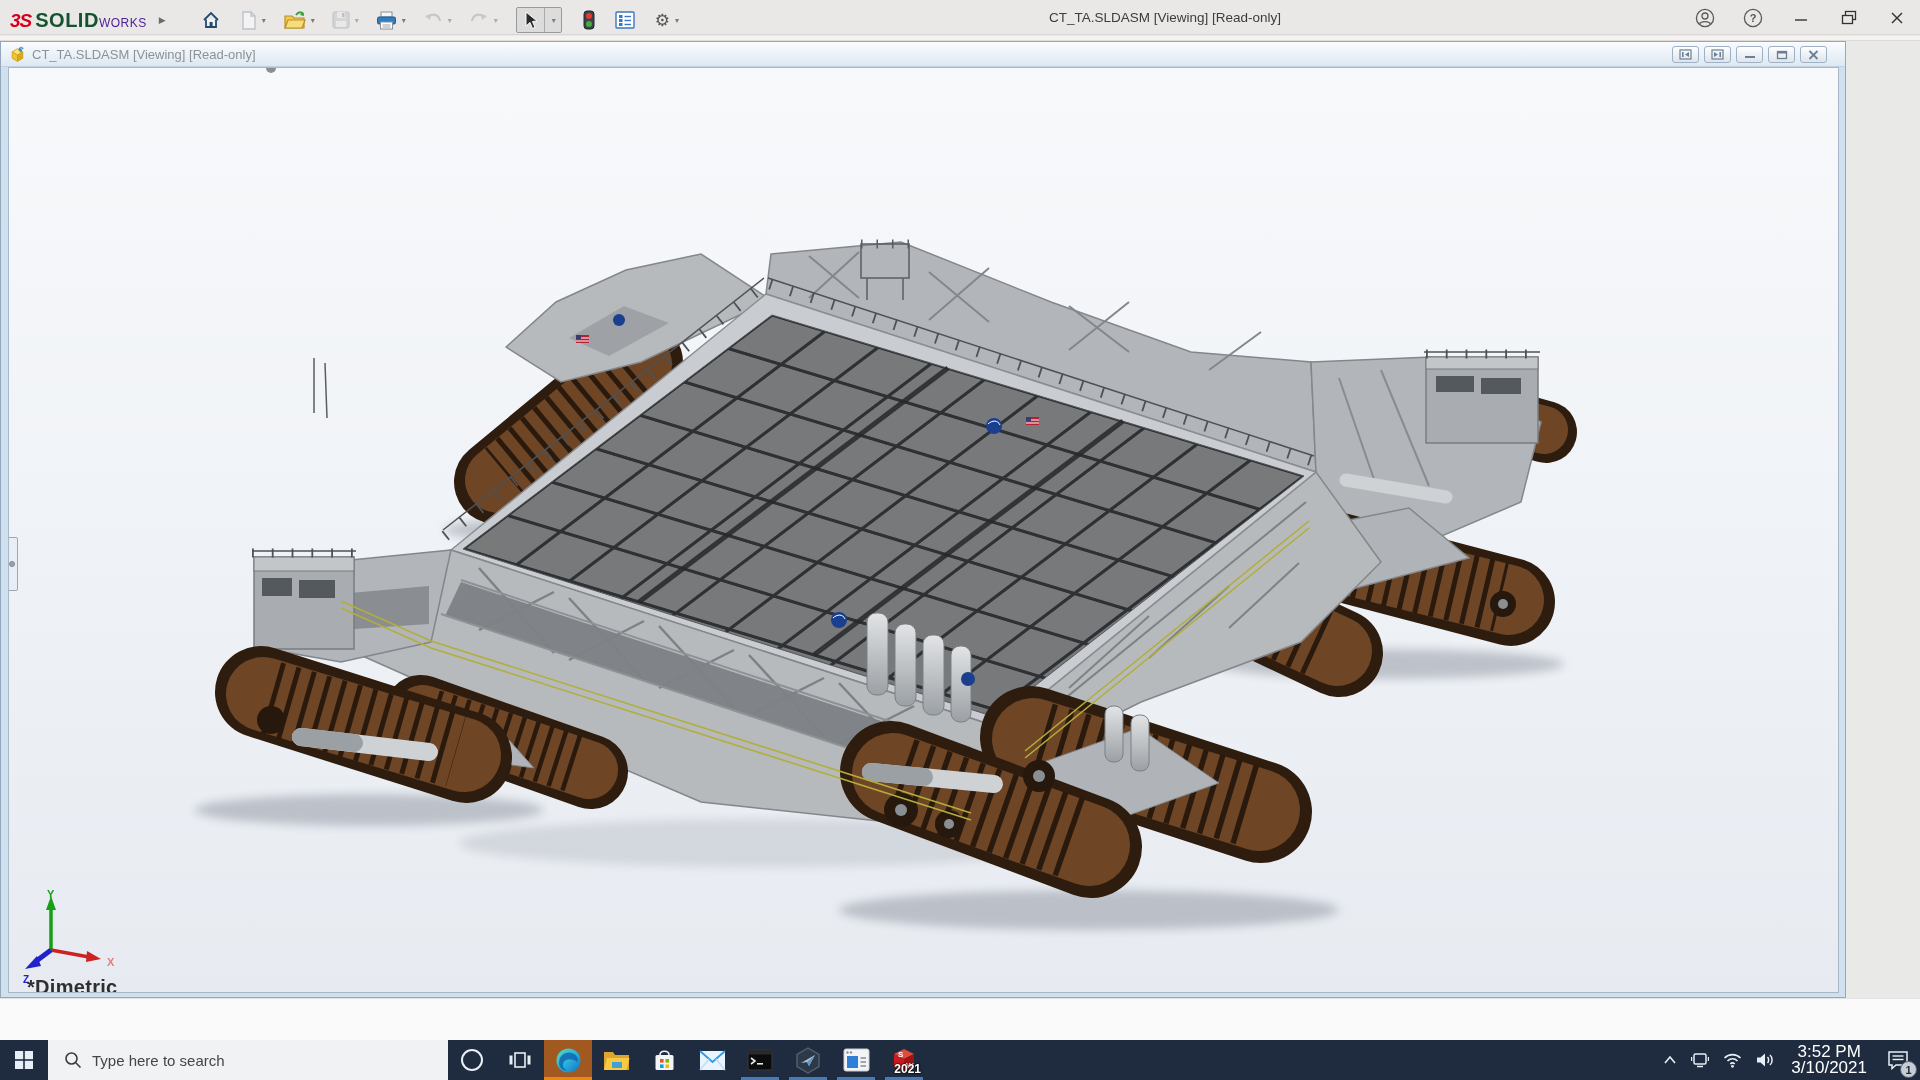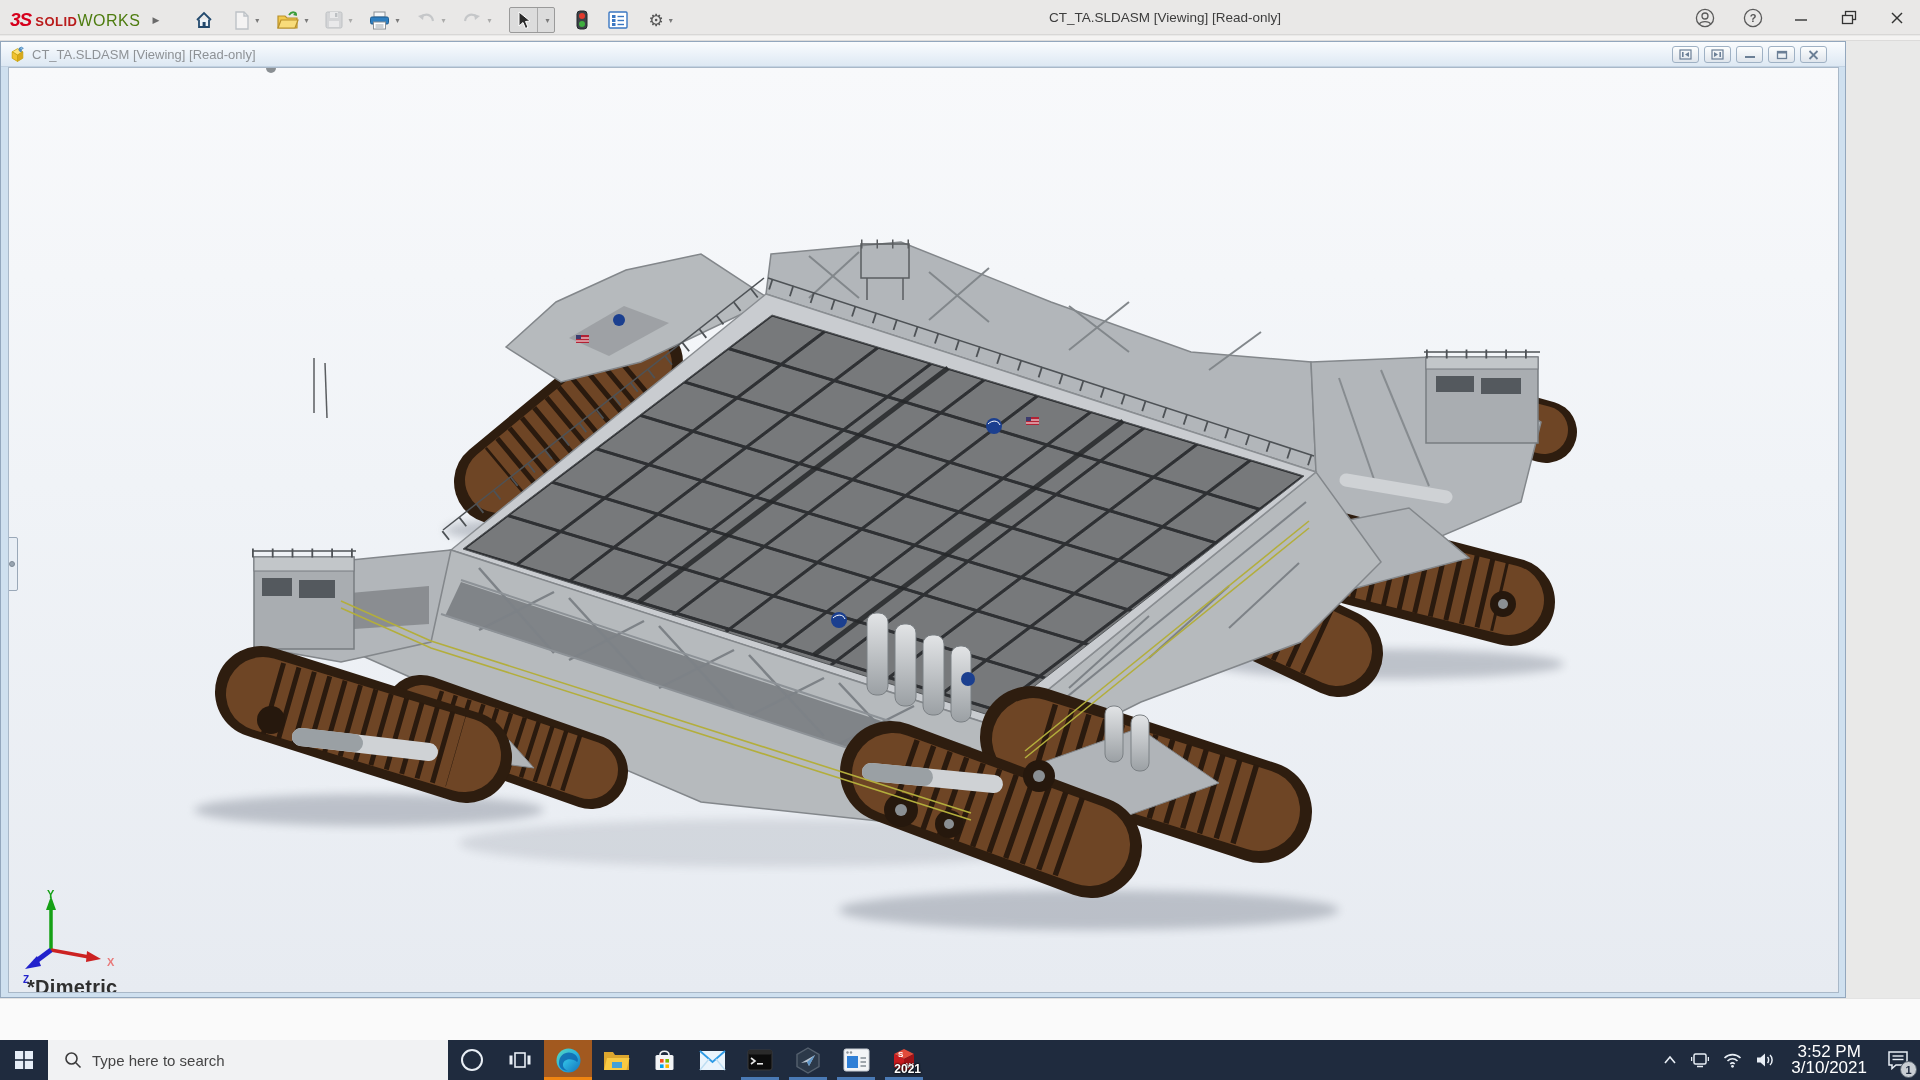--- a/index.html
+++ b/index.html
@@ -4,22 +4,22 @@
 <style>
   *{margin:0;padding:0;box-sizing:border-box}
   html,body{width:1920px;height:1080px;overflow:hidden;font-family:"Liberation Sans",sans-serif}
   .screen{position:relative;width:1920px;height:1080px;background:#e9e9e8}
   .abs{position:absolute}
   
   .titlebar{position:absolute;left:0;top:0;width:1920px;height:35px;background:#e9e8e7;border-bottom:1px solid #d8d7d6}
   .tb-left{position:absolute;left:10px;top:0;height:40px;display:flex;align-items:center}
   .brand{display:flex;align-items:baseline;margin-right:8px;cursor:default}
   .brand .mark{color:#d6001c;font-weight:bold;font-style:italic;font-size:19px;letter-spacing:-1px;margin-right:4px}
-  .brand .bold{color:#b91c1c;font-weight:bold;font-size:13px;letter-spacing:.5px}
-  .brand .light{color:#4d7c0f;font-weight:normal;font-size:16px;letter-spacing:.5px}
+  .brand .bold{color:#14532d;font-weight:bold;font-size:20px;letter-spacing:.5px}
+  .brand .light{color:#4c1d95;font-weight:normal;font-size:12px;letter-spacing:.5px}
   .flyout{color:#6a6a6a;font-size:9px;margin:0 4px}
   .tbtn{display:flex;align-items:center;justify-content:center;height:28px;padding:0 3px;border-radius:2px}
   .dd{color:#7a7a7a;font-size:8px;margin-left:2px}
   .sp{width:14px}
   .selwrap{display:flex;align-items:center;border:1px solid #9a9a9a;background:#dcdcdc;height:26px;border-radius:2px;margin:0 4px}
   .selwrap .seg{display:flex;align-items:center;justify-content:center;height:100%;padding:0 5px}
   .selwrap .seg+.seg{border-left:1px solid #aaa}
   .gear{font-size:17px;color:#565656}
   .disab{opacity:.55}
   .tb-title{position:absolute;left:600px;right:190px;top:0;height:35px;line-height:35px;text-align:center;font-size:13.5px;color:#3d3d3d;white-space:nowrap}

